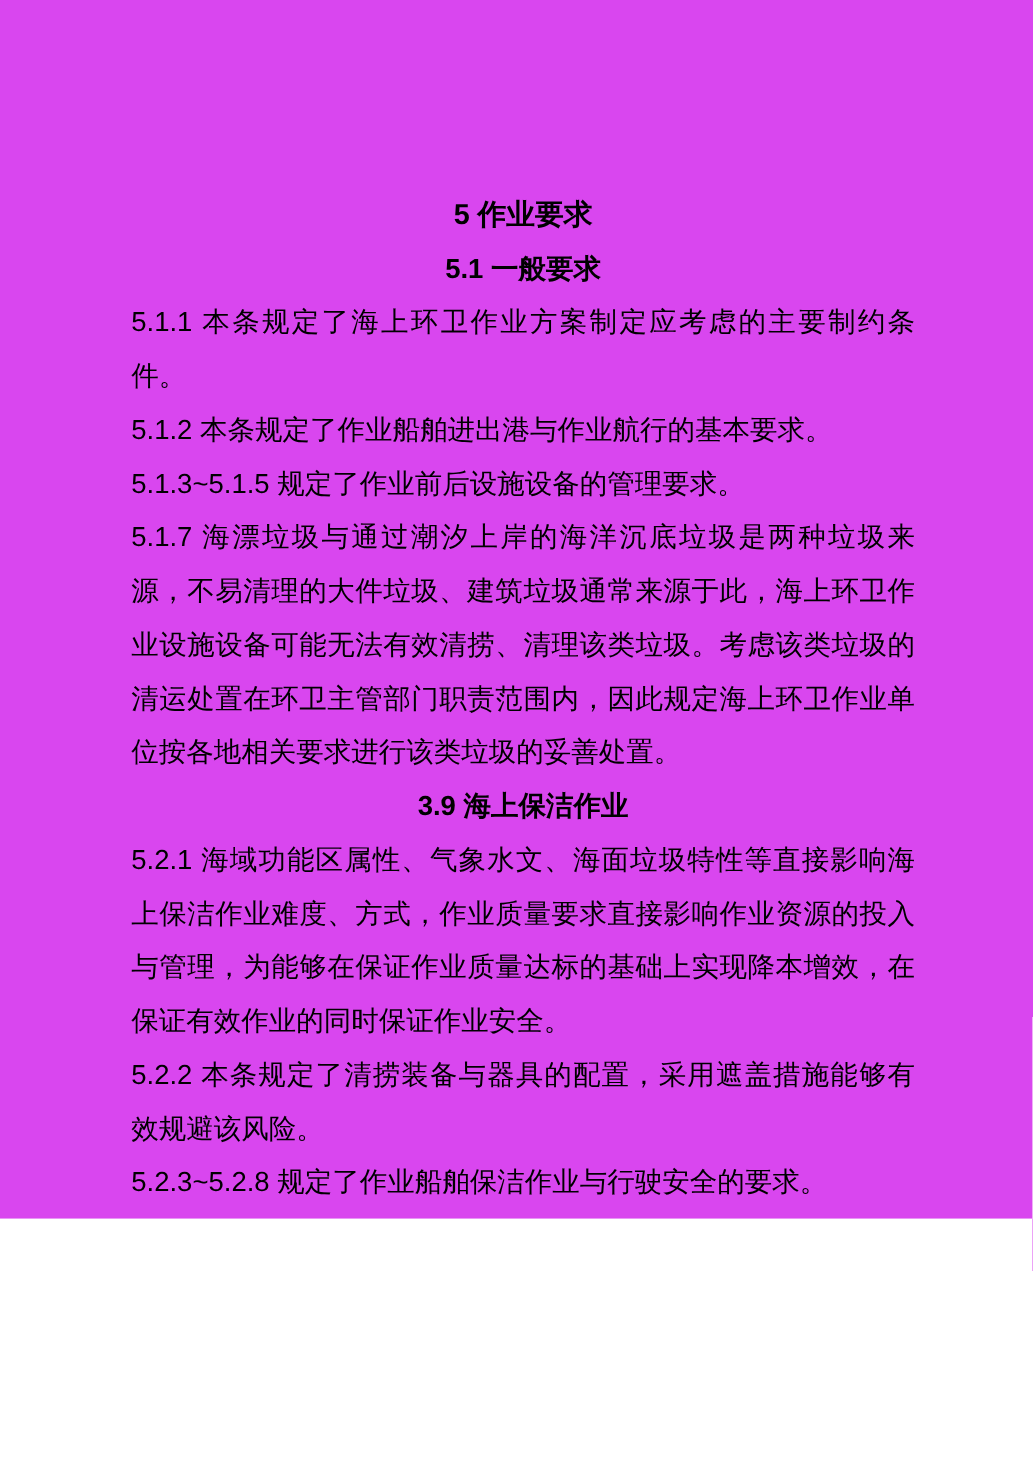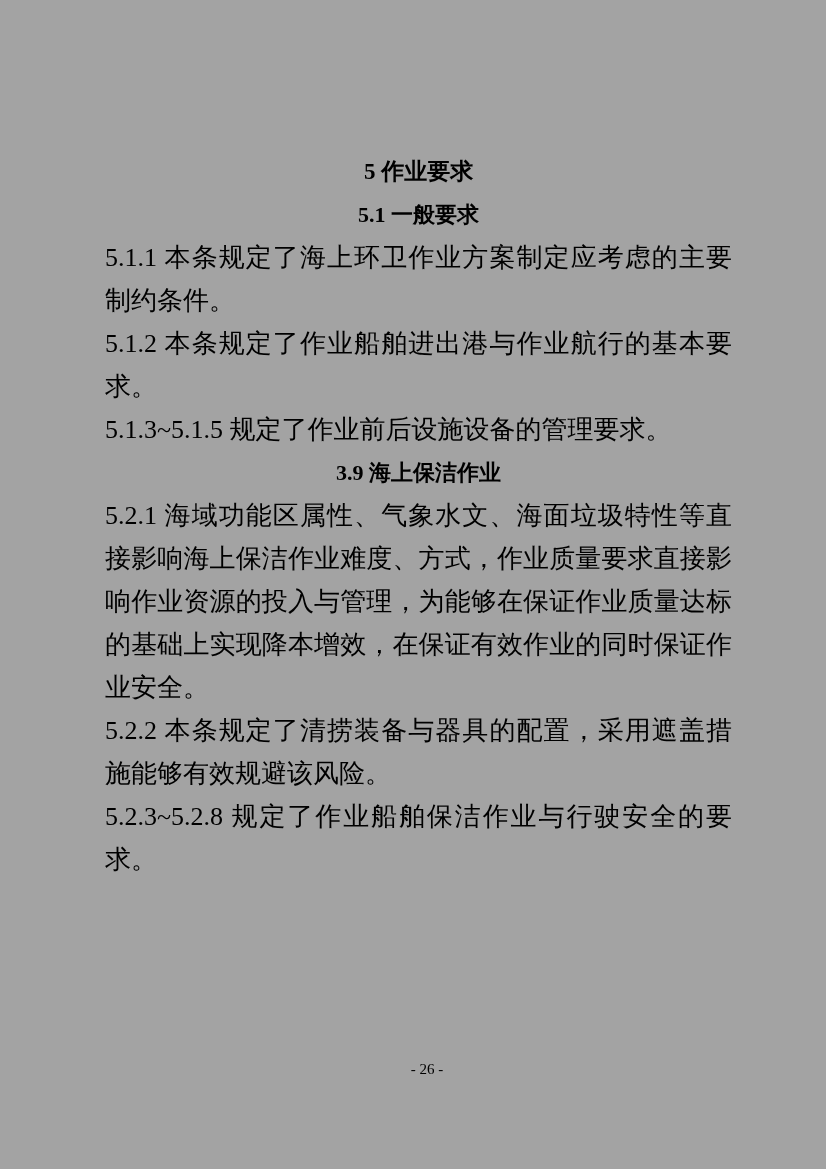--- a/index.html
+++ b/index.html
@@ -4,24 +4,24 @@
 <style>
   * { box-sizing: border-box; }
   html, body {
     margin: 0;
     padding: 0;
     background: #ffffff;
   }
   .doc-page {
     position: relative;
     width: 826px;
-    height: 1169px;
-    background: #a3a3a3;
+    height: 975px;
+    background: #d946ef;
     color: #000000;
-    font-family: Liberation Serif, serif;
+    font-family: Liberation Sans, sans-serif;
     overflow: hidden;
   }
   .doc-content {
     position: absolute;
     left: 105px;
     top: 150px;
     width: 627px;
   }
   .doc-title {
     margin: 0;
@@ -32,21 +32,21 @@
   }
   .sec-heading {
     margin: 0;
     font-size: 22px;
     font-weight: bold;
     text-align: center;
     line-height: 43px;
   }
   .para {
     margin: 0;
-    font-size: 26px;
+    font-size: 22px;
     line-height: 43px;
     text-align: justify;
     text-justify: inter-ideograph;
   }
   .page-footer {
     position: absolute;
     left: 14px;
     top: 1058px;
     width: 100%;
     text-align: center;
@@ -65,20 +65,21 @@
 
     <h2 class="sec-heading">5.1 一般要求</h2>
 
     <p class="para">5.1.1 本条规定了海上环卫作业方案制定应考虑的主要制约条件。</p>
 
     <p class="para">5.1.2 本条规定了作业船舶进出港与作业航行的基本要求。</p>
 
     <p class="para">5.1.3~5.1.5 规定了作业前后设施设备的管理要求。</p>
 
 
+    <p class="para">5.1.7 海漂垃圾与通过潮汐上岸的海洋沉底垃圾是两种垃圾来源，不易清理的大件垃圾、建筑垃圾通常来源于此，海上环卫作业设施设备可能无法有效清捞、清理该类垃圾。考虑该类垃圾的清运处置在环卫主管部门职责范围内，因此规定海上环卫作业单位按各地相关要求进行该类垃圾的妥善处置。</p>
 
     <h2 class="sec-heading">3.9 海上保洁作业</h2>
 
     <p class="para">5.2.1 海域功能区属性、气象水文、海面垃圾特性等直接影响海上保洁作业难度、方式，作业质量要求直接影响作业资源的投入与管理，为能够在保证作业质量达标的基础上实现降本增效，在保证有效作业的同时保证作业安全。</p>
 
     <p class="para">5.2.2 本条规定了清捞装备与器具的配置，采用遮盖措施能够有效规避该风险。</p>
 
     <p class="para">5.2.3~5.2.8 规定了作业船舶保洁作业与行驶安全的要求。</p>
 
   </div>

